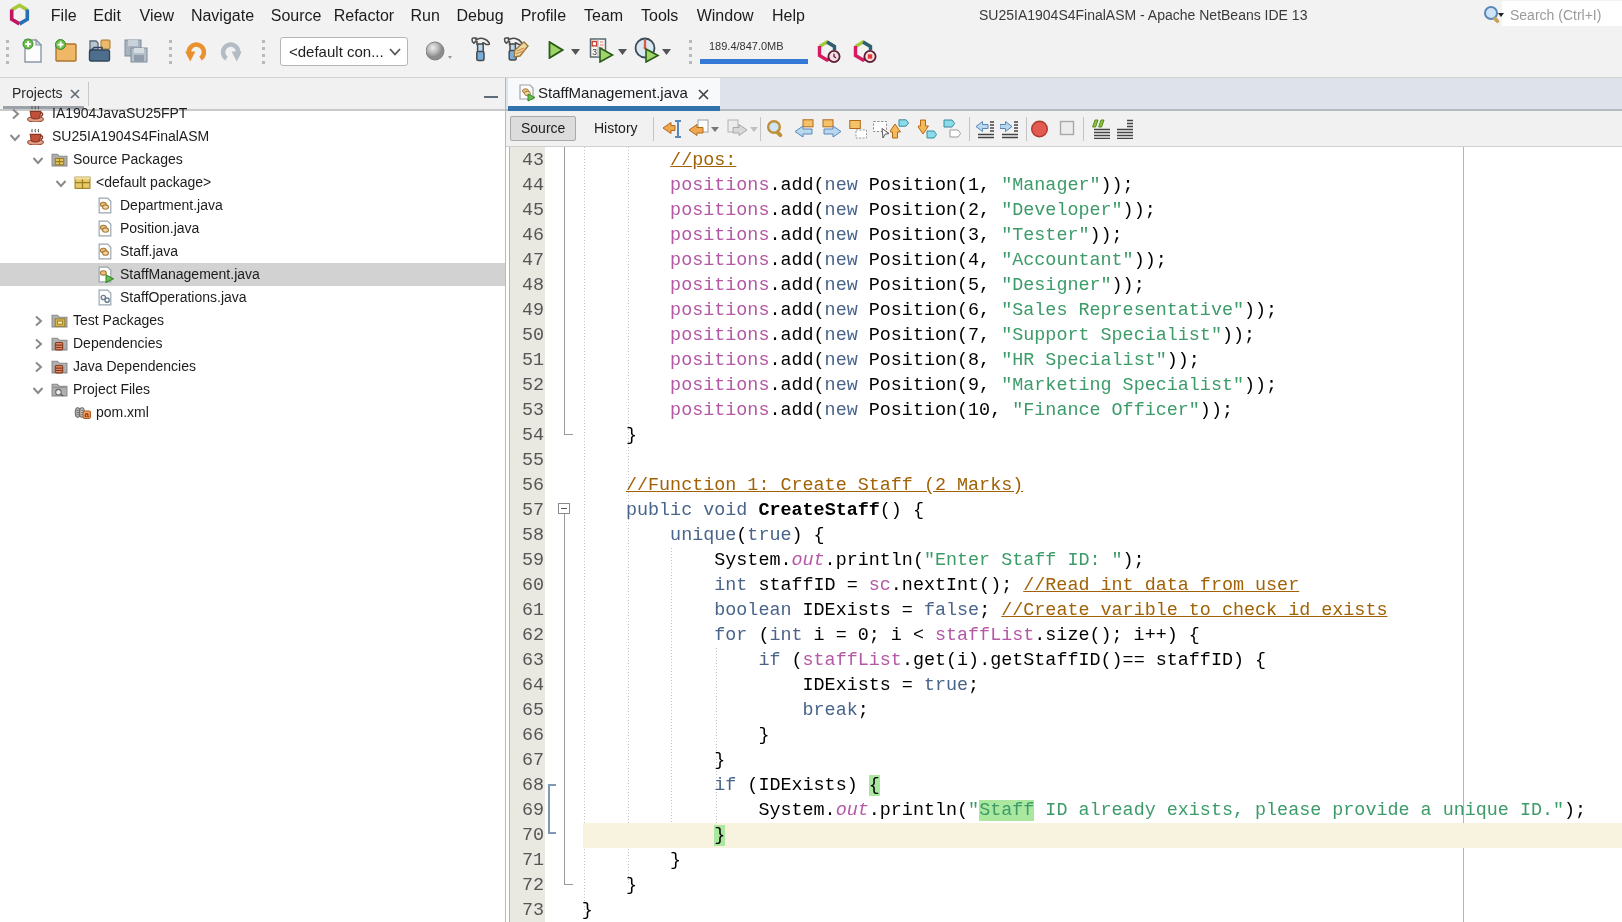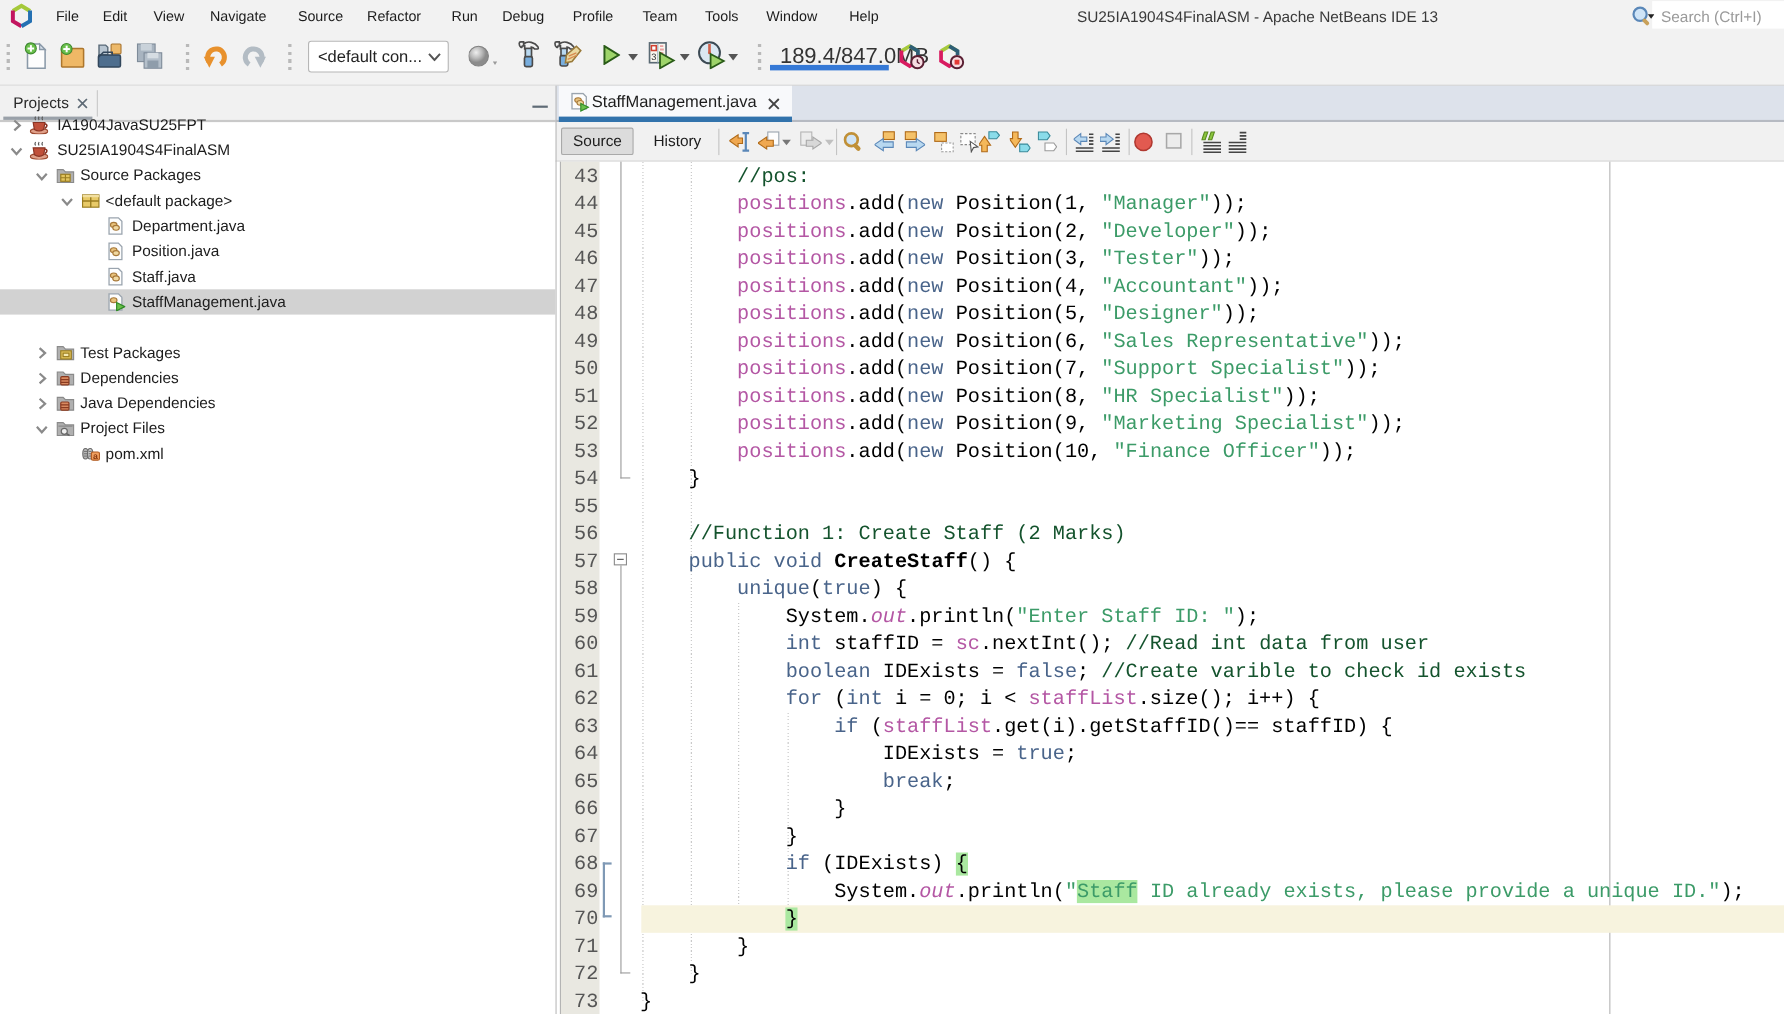--- a/index.html
+++ b/index.html
@@ -2,21 +2,21 @@
 <html><head>
 <meta charset="utf-8">
 <style>
   html,body{margin:0;padding:0;}
   body{width:1622px;height:922px;overflow:hidden;position:relative;
        font-family:"Liberation Sans",sans-serif;background:#fff;}
   .abs{position:absolute;}
   
   #titlebar{left:0;top:0;width:1622px;height:30px;background:#f2f2f2;}
   #toolbar{left:0;top:30px;width:1622px;height:47px;background:#f2f2f2;border-bottom:1px solid #d2d2d2;}
-  .menu{position:absolute;top:7px;font-size:13px;color:#1c1c1c;}
+  .menu{position:absolute;top:7px;font-size:16px;color:#1c1c1c;}
   #wintitle{position:absolute;top:7px;left:979px;white-space:nowrap;font-size:14px;color:#3a3a3a;}
   .grip{position:absolute;top:10px;width:3px;height:24px;
         background:repeating-linear-gradient(to bottom,#b9b9b9 0 3px,transparent 3px 7px);}
   
   #lpanel{left:0;top:78px;width:505px;height:844px;background:#fff;}
   #lphead{position:absolute;left:0;top:0;width:505px;height:33px;background:#f1f1f1;border-bottom:2px solid #c9c9c9;box-sizing:border-box;}
   .treerow{position:absolute;left:0;width:505px;height:23px;font-size:14px;color:#1c1c1c;}
   .treerow span.lbl{position:absolute;top:3px;}
   
   #etabrow{left:505px;top:78px;width:1117px;height:33px;background:#dde2eb;}
@@ -28,21 +28,21 @@
   #gutter{position:absolute;left:4px;top:0;width:36px;height:775px;background:#e9e8e1;border-left:1px solid #b4b4b4;box-sizing:border-box;}
   #gutternums{position:absolute;left:0;top:1px;width:39px;text-align:right;
       font-family:"Liberation Mono",monospace;font-size:18.4px;line-height:25px;color:#565656;}
   #code{position:absolute;left:76.8px;top:1px;margin:0;
       font-family:"Liberation Mono",monospace;font-size:18.4px;line-height:25px;color:#000;}
   #code div{height:25px;white-space:pre;}
   .kw{color:#49648a;}
   .fld{color:#b457a4;text-align:right;}
   .fldi{color:#b457a4;font-style:italic;}
   .str{color:#3c9b68;}
-  .cmt{color:#14532d;}
+  .cmt{color:#a16207;text-decoration:underline;}
   .bold{font-weight:bold;}
   .ghl{background:#aae8a0;}
   .guide{position:absolute;width:1px;
       background:repeating-linear-gradient(to bottom,#c4c4c4 0 1px,transparent 1px 3px);}
   .foldline{position:absolute;width:1px;background:#9a9a9a;}
 </style>
 </head>
 <body>
  <div class="abs" id="titlebar">
   <svg class="abs" style="left:9px;top:3px" width="21" height="23" viewBox="0 0 21 23">
@@ -175,21 +175,21 @@
   <svg class="abs" style="left:634px;top:7px" width="26" height="26" viewBox="0 0 26 26">
     <circle cx="11" cy="11" r="9.5" fill="#dbe8f2" stroke="#3c4a54" stroke-width="1.8"></circle>
     <path d="M11 11 L11 3" stroke="#d0604a" stroke-width="2.4"></path>
     <circle cx="11" cy="11" r="1.4" fill="#d0604a"></circle>
     <polygon points="12,12 24,18.5 12,25" fill="#9ed46a" stroke="#2a5c18" stroke-width="1.6"></polygon>
   </svg>
   <svg class="abs" style="left:662px;top:18px" width="10" height="8" viewBox="0 0 10 8">
       <polygon points="0,1 9,1 4.5,7" fill="#555"></polygon>
     </svg>
 
-  <span class="abs" style="left:709px;top:10px;font-size:20px;color:#333;">189.4/847.0MB</span>
+  <span class="abs" style="left:709px;top:10px;font-size:11px;color:#333;">189.4/847.0MB</span>
   <div class="abs" style="left:700px;top:29px;width:108px;height:5px;background:#3579d6;"></div>
 
   <svg class="abs" style="left:817px;top:10px" width="24" height="24" viewBox="0 0 24 24">
     <path d="M2.5 6.5 L10 2 L17.5 6.5" fill="none" stroke="#a6c93c" stroke-width="3.4"></path>
     <path d="M10 2 L17.5 6.5 L17.5 10" fill="none" stroke="#2e5f77" stroke-width="3.4"></path>
     <path d="M2.5 6 L2.5 15.5 L10 20 L13 18.2" fill="none" stroke="#d81b60" stroke-width="3.4"></path>
     <circle cx="17" cy="16.5" r="5.6" fill="#f6dde2" stroke="#5a1f33" stroke-width="1.8"></circle>
     <path d="M17 13.8 L17 16.5 L19 18" stroke="#5a1f33" stroke-width="1.3" fill="none"></path>
   </svg>
   <svg class="abs" style="left:853px;top:10px" width="24" height="24" viewBox="0 0 24 24">
@@ -282,20 +282,29 @@
         </svg>
         <span class="lbl" style="left:120px">Staff.java</span>
       </div>
       <div class="treerow" style="top:161px;background:#d2d2d2;">
         <svg style="position:absolute;left:97px;top:3px" width="17" height="17" viewBox="0 0 16 16">
           <polygon points="2,1 10,1 13,4 13,15 2,15" fill="#fdfdfd" stroke="#9aa4ae" stroke-width="1.1"></polygon>
           <ellipse cx="6" cy="6.5" rx="2.8" ry="2.1" fill="#e8c27c" stroke="#a8793a"></ellipse>
           <polygon points="8.5,8.5 15.5,12 8.5,15.5" fill="#6abf4b" stroke="#2f8a25"></polygon>
         </svg>
         <span class="lbl" style="left:120px">StaffManagement.java</span>
+      </div>
+      <div class="treerow" style="top:184px;">
+        <svg style="position:absolute;left:97px;top:3px" width="17" height="17" viewBox="0 0 16 16">
+          <polygon points="2,1 10,1 13,4 13,15 2,15" fill="#fdfdfd" stroke="#9aa4ae" stroke-width="1.1"></polygon>
+          <circle cx="6" cy="8" r="2" fill="none" stroke="#6a7e92" stroke-width="1.3"></circle>
+          <circle cx="9.5" cy="10.5" r="2" fill="none" stroke="#6a7e92" stroke-width="1.3"></circle>
+          <path d="M7.5 9.5 L8 10" stroke="#6a7e92"></path>
+        </svg>
+        <span class="lbl" style="left:120px">StaffOperations.java</span>
       </div>
       <div class="treerow" style="top:207px;">
         <svg style="position:absolute;left:32px;top:6px" width="12" height="12" viewBox="0 0 12 12">
           <path d="M4 1.5 L9 6 L4 10.5" fill="none" stroke="#8a8a8a" stroke-width="2"></path>
         </svg>
         <svg style="position:absolute;left:51px;top:3px" width="17" height="17" viewBox="0 0 16 16">
           <path d="M1 3 L6 3 L8 5 L15 5 L15 14 L1 14 Z" fill="#b0b0b0" stroke="#8a8a8a"></path>
           <rect x="4" y="6.5" width="9" height="7" fill="#e2c45e" stroke="#9a7d20"></rect>
           <rect x="6" y="8.5" width="5" height="3" fill="#f4e8b0" stroke="#9a7d20"></rect>
         </svg>

